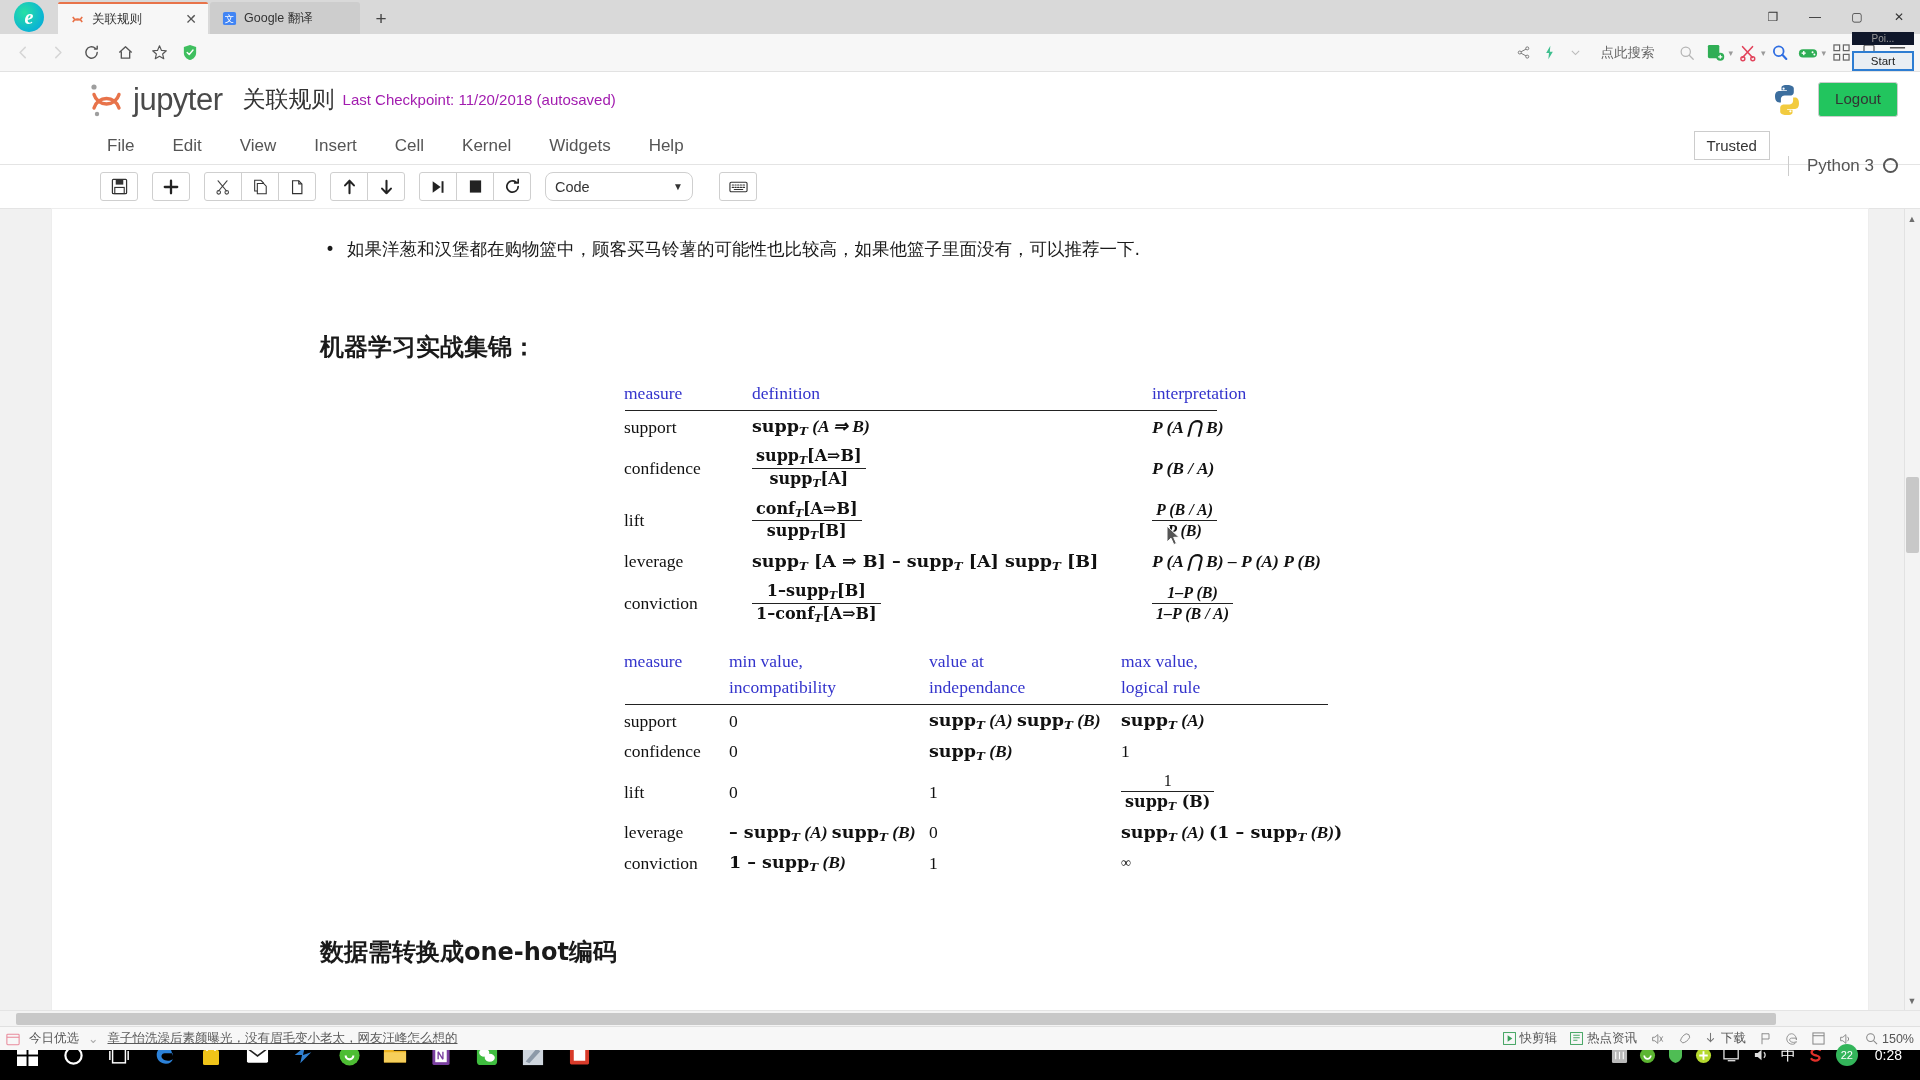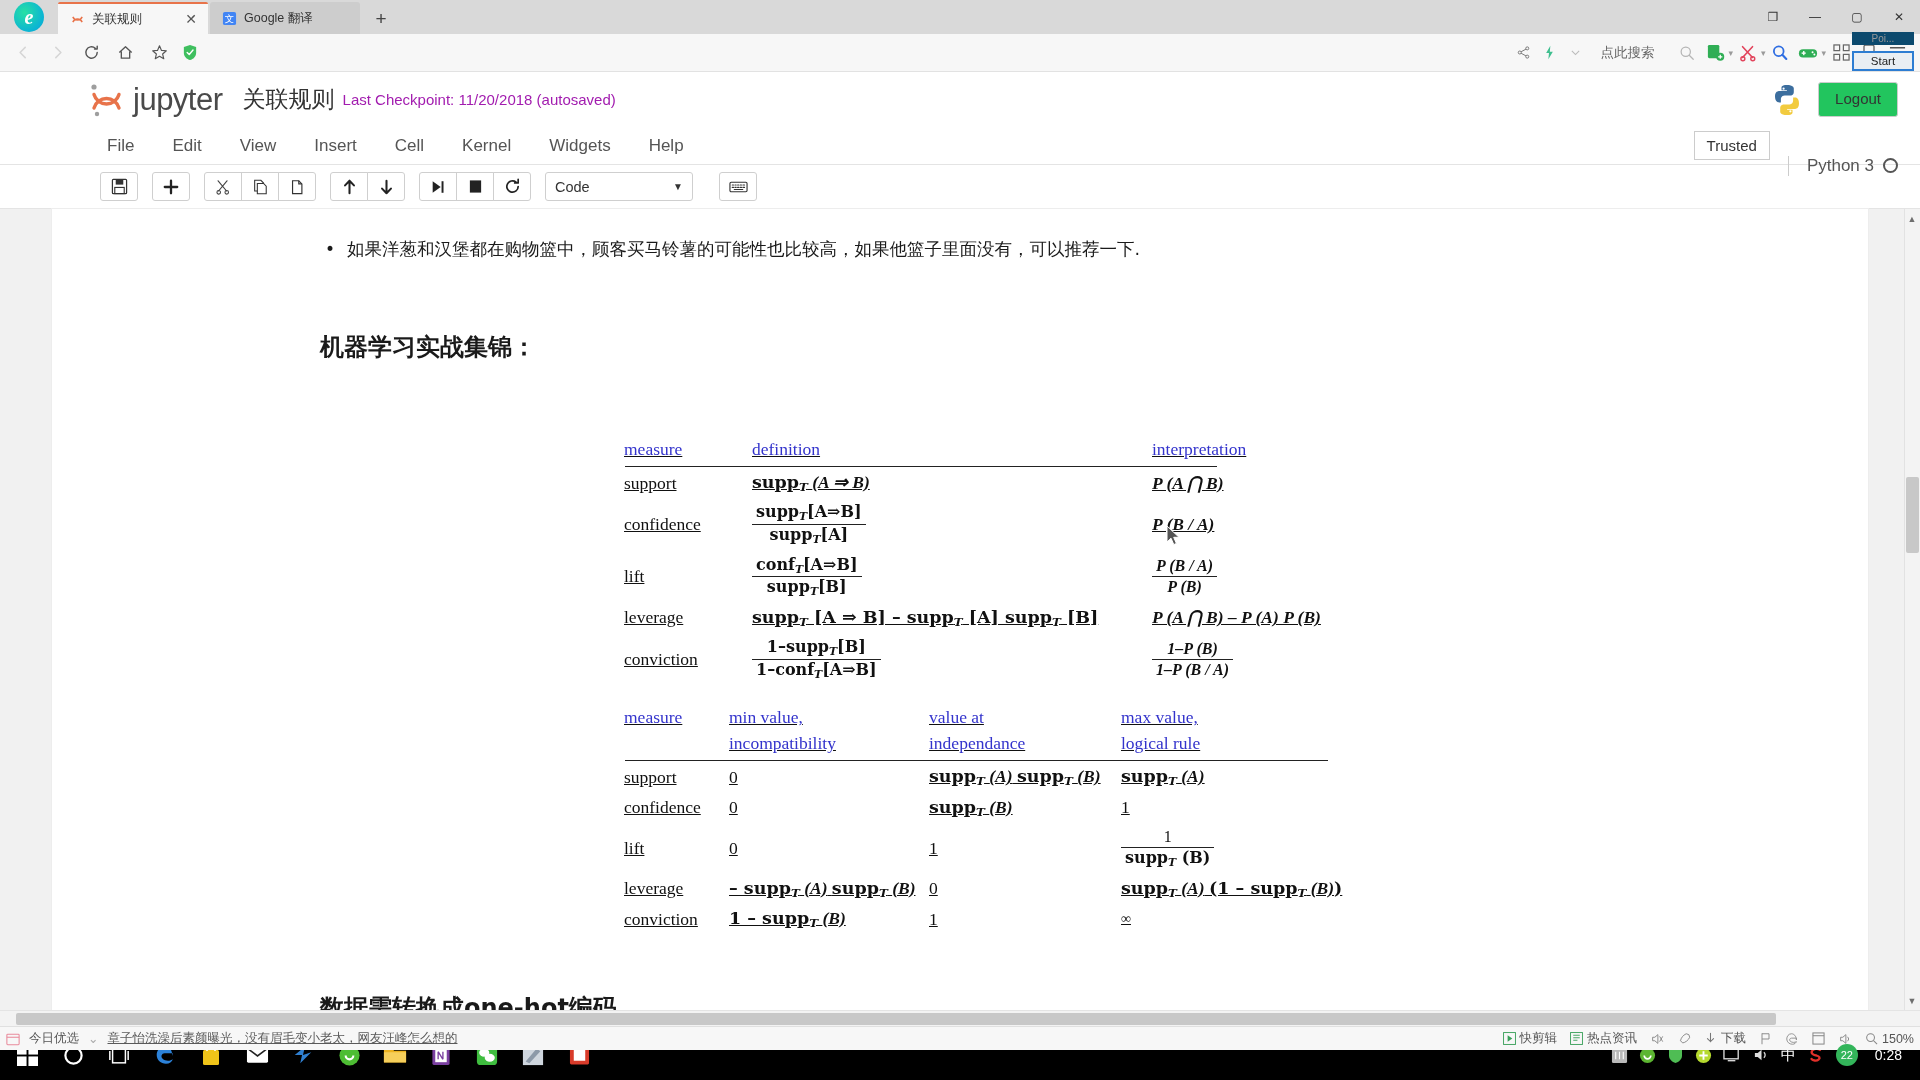--- a/index.html
+++ b/index.html
@@ -55,21 +55,21 @@
   .miniicon { width:22px; height:24px; display:flex; align-items:center; justify-content:center; color:#7a7a7a; }
   #searchlabel { font-size:13.5px; color:#666; padding:0 18px 0 10px; white-space:nowrap; }
   .caretdot { font-size:9px; color:#9a9a9a; margin-left:-2px; }
   #extbar { display:flex; align-items:center; gap:2px; }
   .extico { width:26px; height:26px; display:flex; align-items:center; justify-content:center; }
 
   #poti {
     position:absolute; right:6px; top:32px; width:62px; z-index:30;
     font-size:10px; color:#999; text-align:center;
   }
-  #poti .lbl { background:#0c4a6e; padding:1px 2px; white-space:nowrap; overflow:hidden; }
+  #poti .lbl { background:#0f172a; padding:1px 2px; white-space:nowrap; overflow:hidden; }
   #poti .startbtn {
     margin-top:6px; border:2px solid #2d7dd2; background:#e9eef3; color:#222;
     font-size:11.5px; padding:2px 0; text-align:center;
   }
 
   
   #page { position:relative; background:#fff; height:954px; overflow:hidden; }
   #jup-header { height:55px; display:flex; align-items:center; padding:0 22px 0 88px; }
   #jup-logo { display:flex; align-items:center; gap:8px; }
   .jup-word { font-size:31px; color:#4a4a4a; font-family:"Liberation Sans", sans-serif; letter-spacing:-.5px; }
@@ -92,21 +92,21 @@
 
   #toolbar { height:44px; display:flex; align-items:center; gap:0; padding:0 22px 0 100px;
     border-bottom:1px solid #e4e4e4; background:#fff; }
   .tgroup { display:flex; margin-right:14px; }
   .tbtn { width:38px; height:29px; border:1px solid #cfcfcf; background:#fff;
     display:flex; align-items:center; justify-content:center; margin-left:-1px; color:#333; }
   .tgroup .tbtn:first-child { margin-left:0; border-radius:3px 0 0 3px; }
   .tgroup .tbtn:last-child { border-radius:0 3px 3px 0; }
   .tgroup.single .tbtn { border-radius:3px; }
   #celltype {
-    width:148px; height:29px; border:1px solid #cfcfcf; background:#fff; border-radius:3px;
+    width:148px; height:29px; border:1px solid #cfcfcf; background:#fff; border-radius:8px;
     display:flex; align-items:center; justify-content:space-between; padding:0 9px;
     font-size:14.5px; color:#333; margin-right:26px;
   }
 
   
   #nbwrap { position:relative; height:817px; background:#fff; }
   #nb-left-gutter { position:absolute; left:0; top:0; width:52px; height:100%; background:#f1f1f1; }
   #nb-right-gutter { position:absolute; right:0; top:0; width:52px; height:100%; background:#f1f1f1; }
   #scrolltrack { position:absolute; right:0; top:0; width:16px; height:100%; background:#f3f3f3;
     border-left:1px solid #e2e2e2; }
@@ -119,21 +119,21 @@
   ul.bullets { margin:0; padding:0 0 0 295px; list-style:none; }
   ul.bullets li { position:relative; font-size:17.5px; color:#1a1a1a; line-height:33px;
     font-family:"DejaVu Sans", sans-serif; }
   ul.bullets li:before { content:"•"; position:absolute; left:-22px; font-size:17px; color:#1a1a1a; }
   h2.nb-h { padding-left:268px; font-size:24px; color:#1a1a1a; font-weight:bold;
     font-family:"DejaVu Sans", sans-serif; margin:0; }
   #h-formula { margin-top:65px; }
   #h-onehot { margin-top:58px; }
 
   
-  #formula-img { margin:76px 0 0 0; padding-left:572px; font-family:"Liberation Serif", serif; color:#111;text-decoration:underline; }
+  #formula-img { margin:20px 0 0 0; padding-left:572px; font-family:"Liberation Serif", serif; color:#111; }
   .ftable { border-collapse:collapse; }
   .ftable td, .ftable th { text-align:left; vertical-align:middle; }
   .fhead td { color:#3333cc; font-size:17.5px; padding:0 0 5px 0; font-weight:normal; }
   .hrule { height:1px; background:#222; }
   .frow td { font-size:17.5px; padding:4px 0; }
   .c0 { width:128px; }
   .t1c1 { width:400px; }
   .mono { font-family:"DejaVu Serif", serif; font-weight:bold; }
   .it { font-style:italic; font-weight:bold; }
   .sub { font-size:.68em; vertical-align:-.28em; font-style:italic; }

